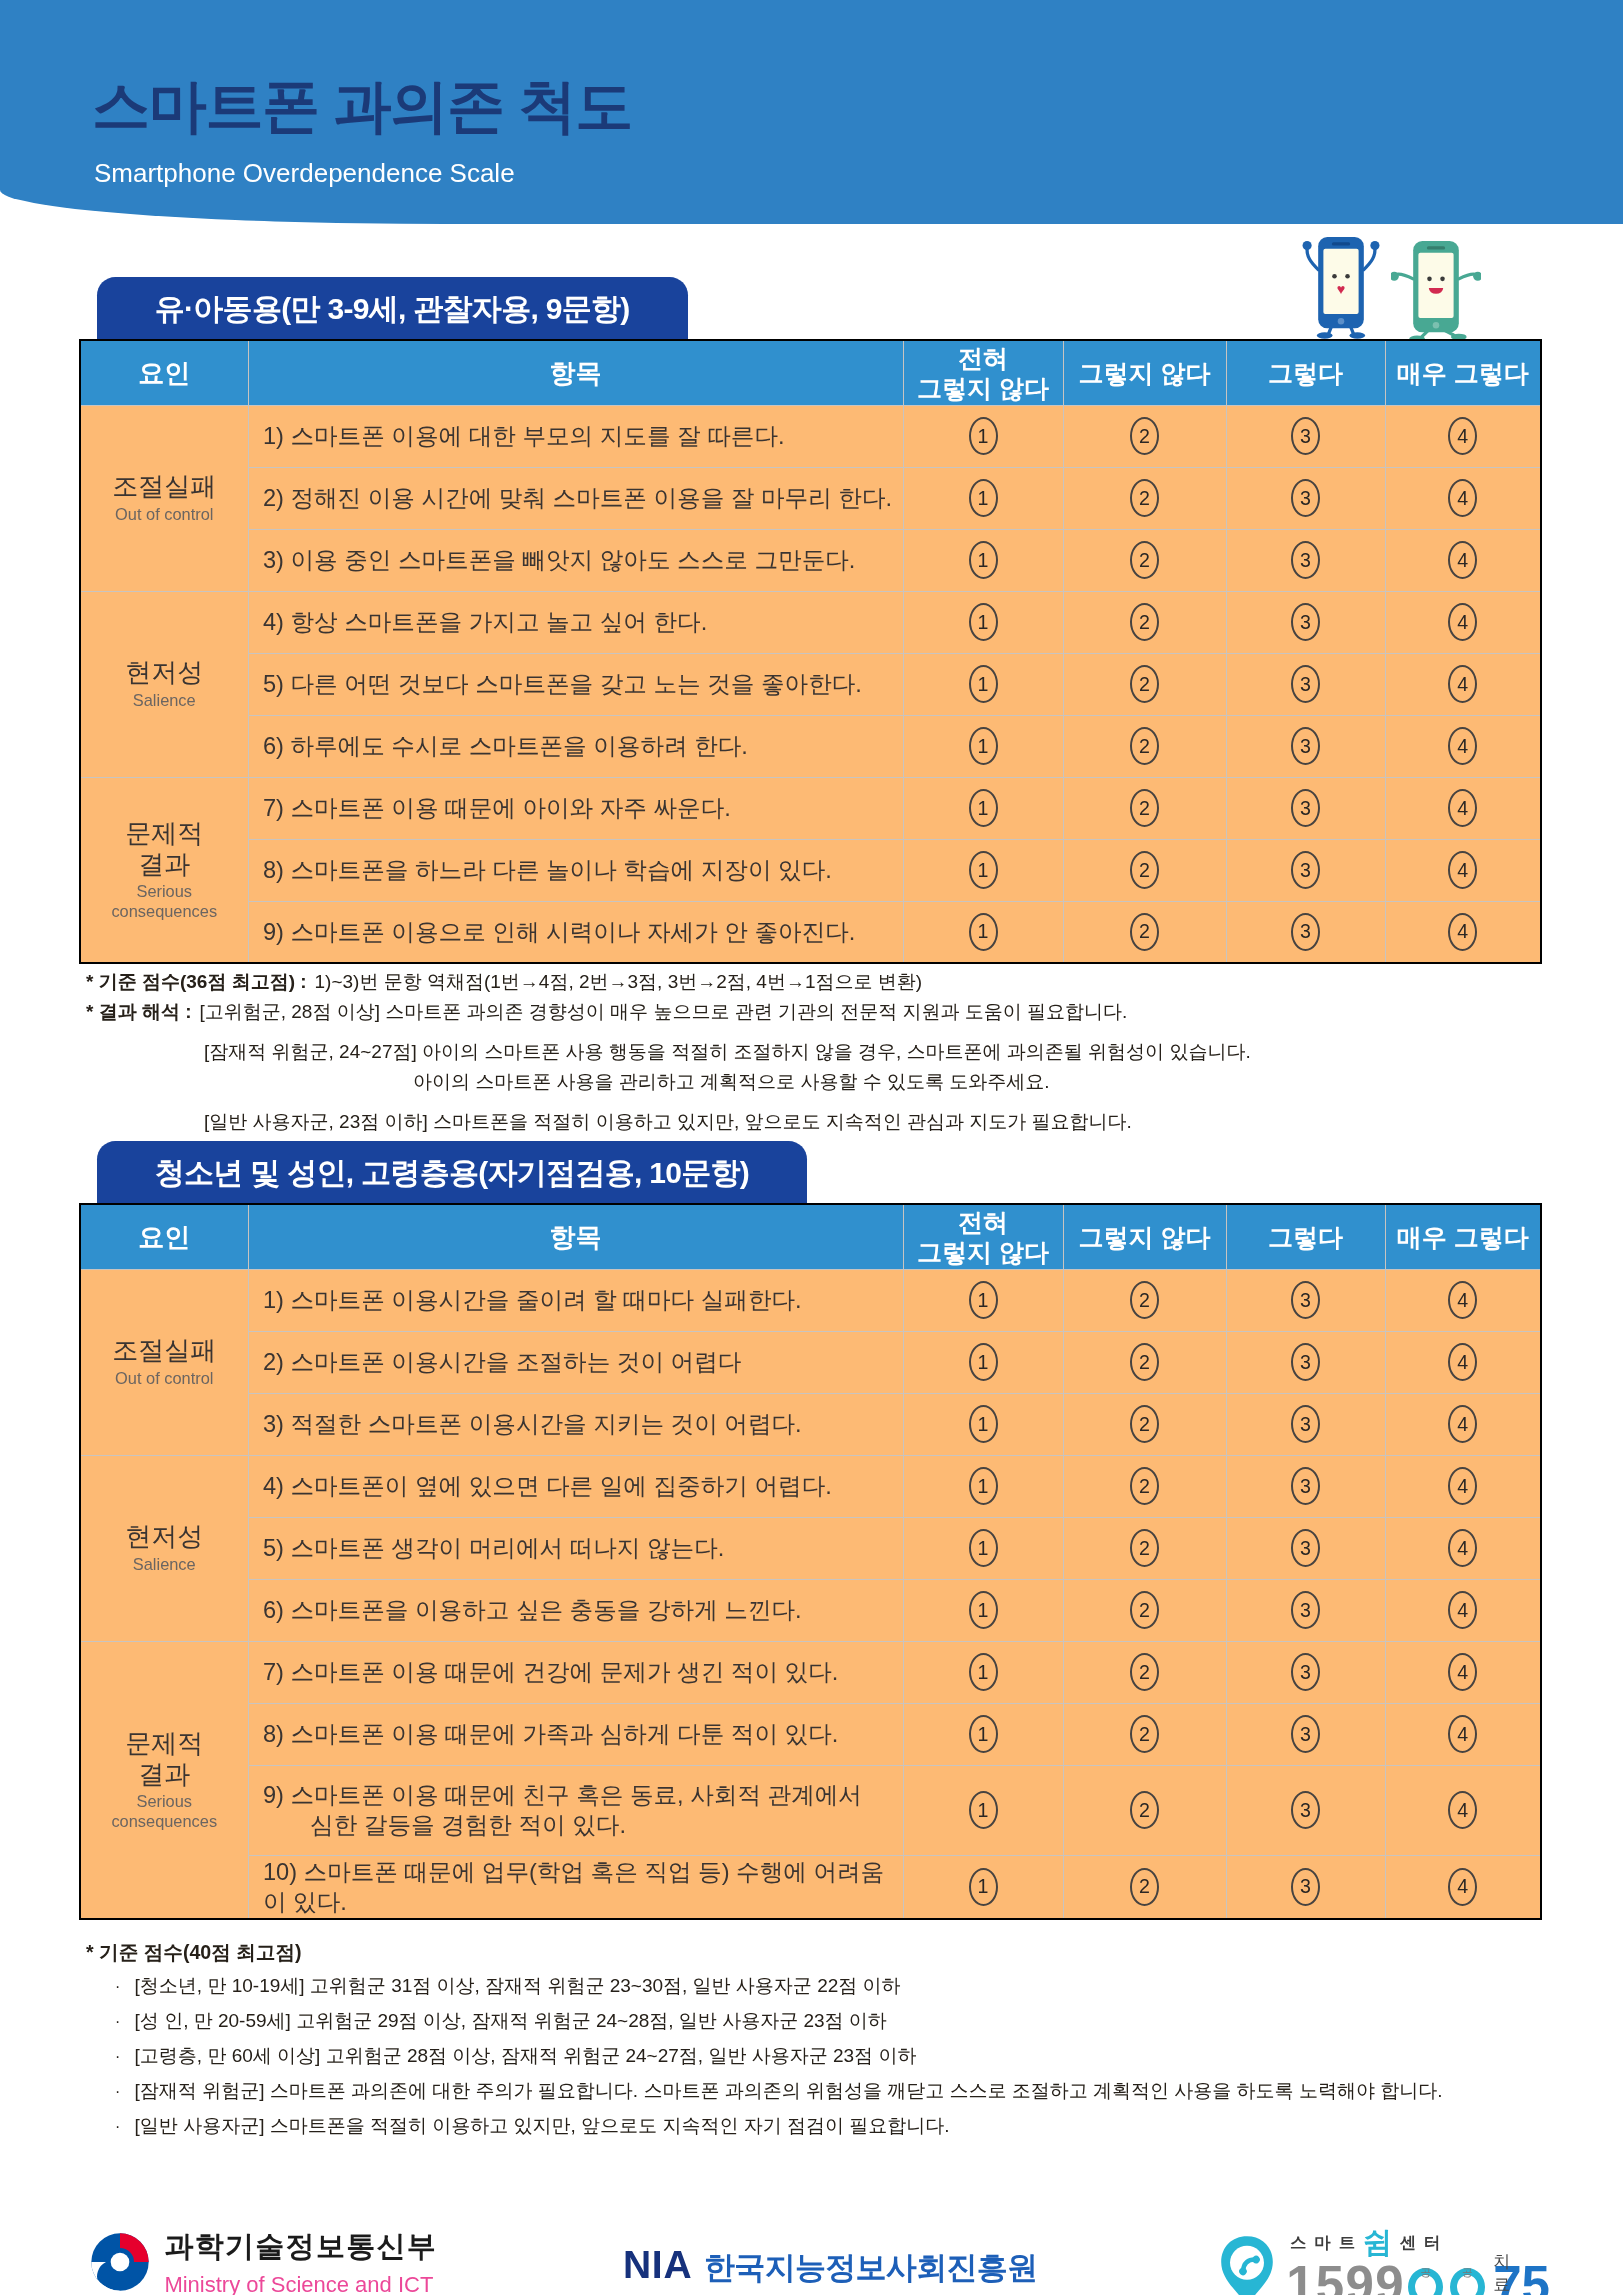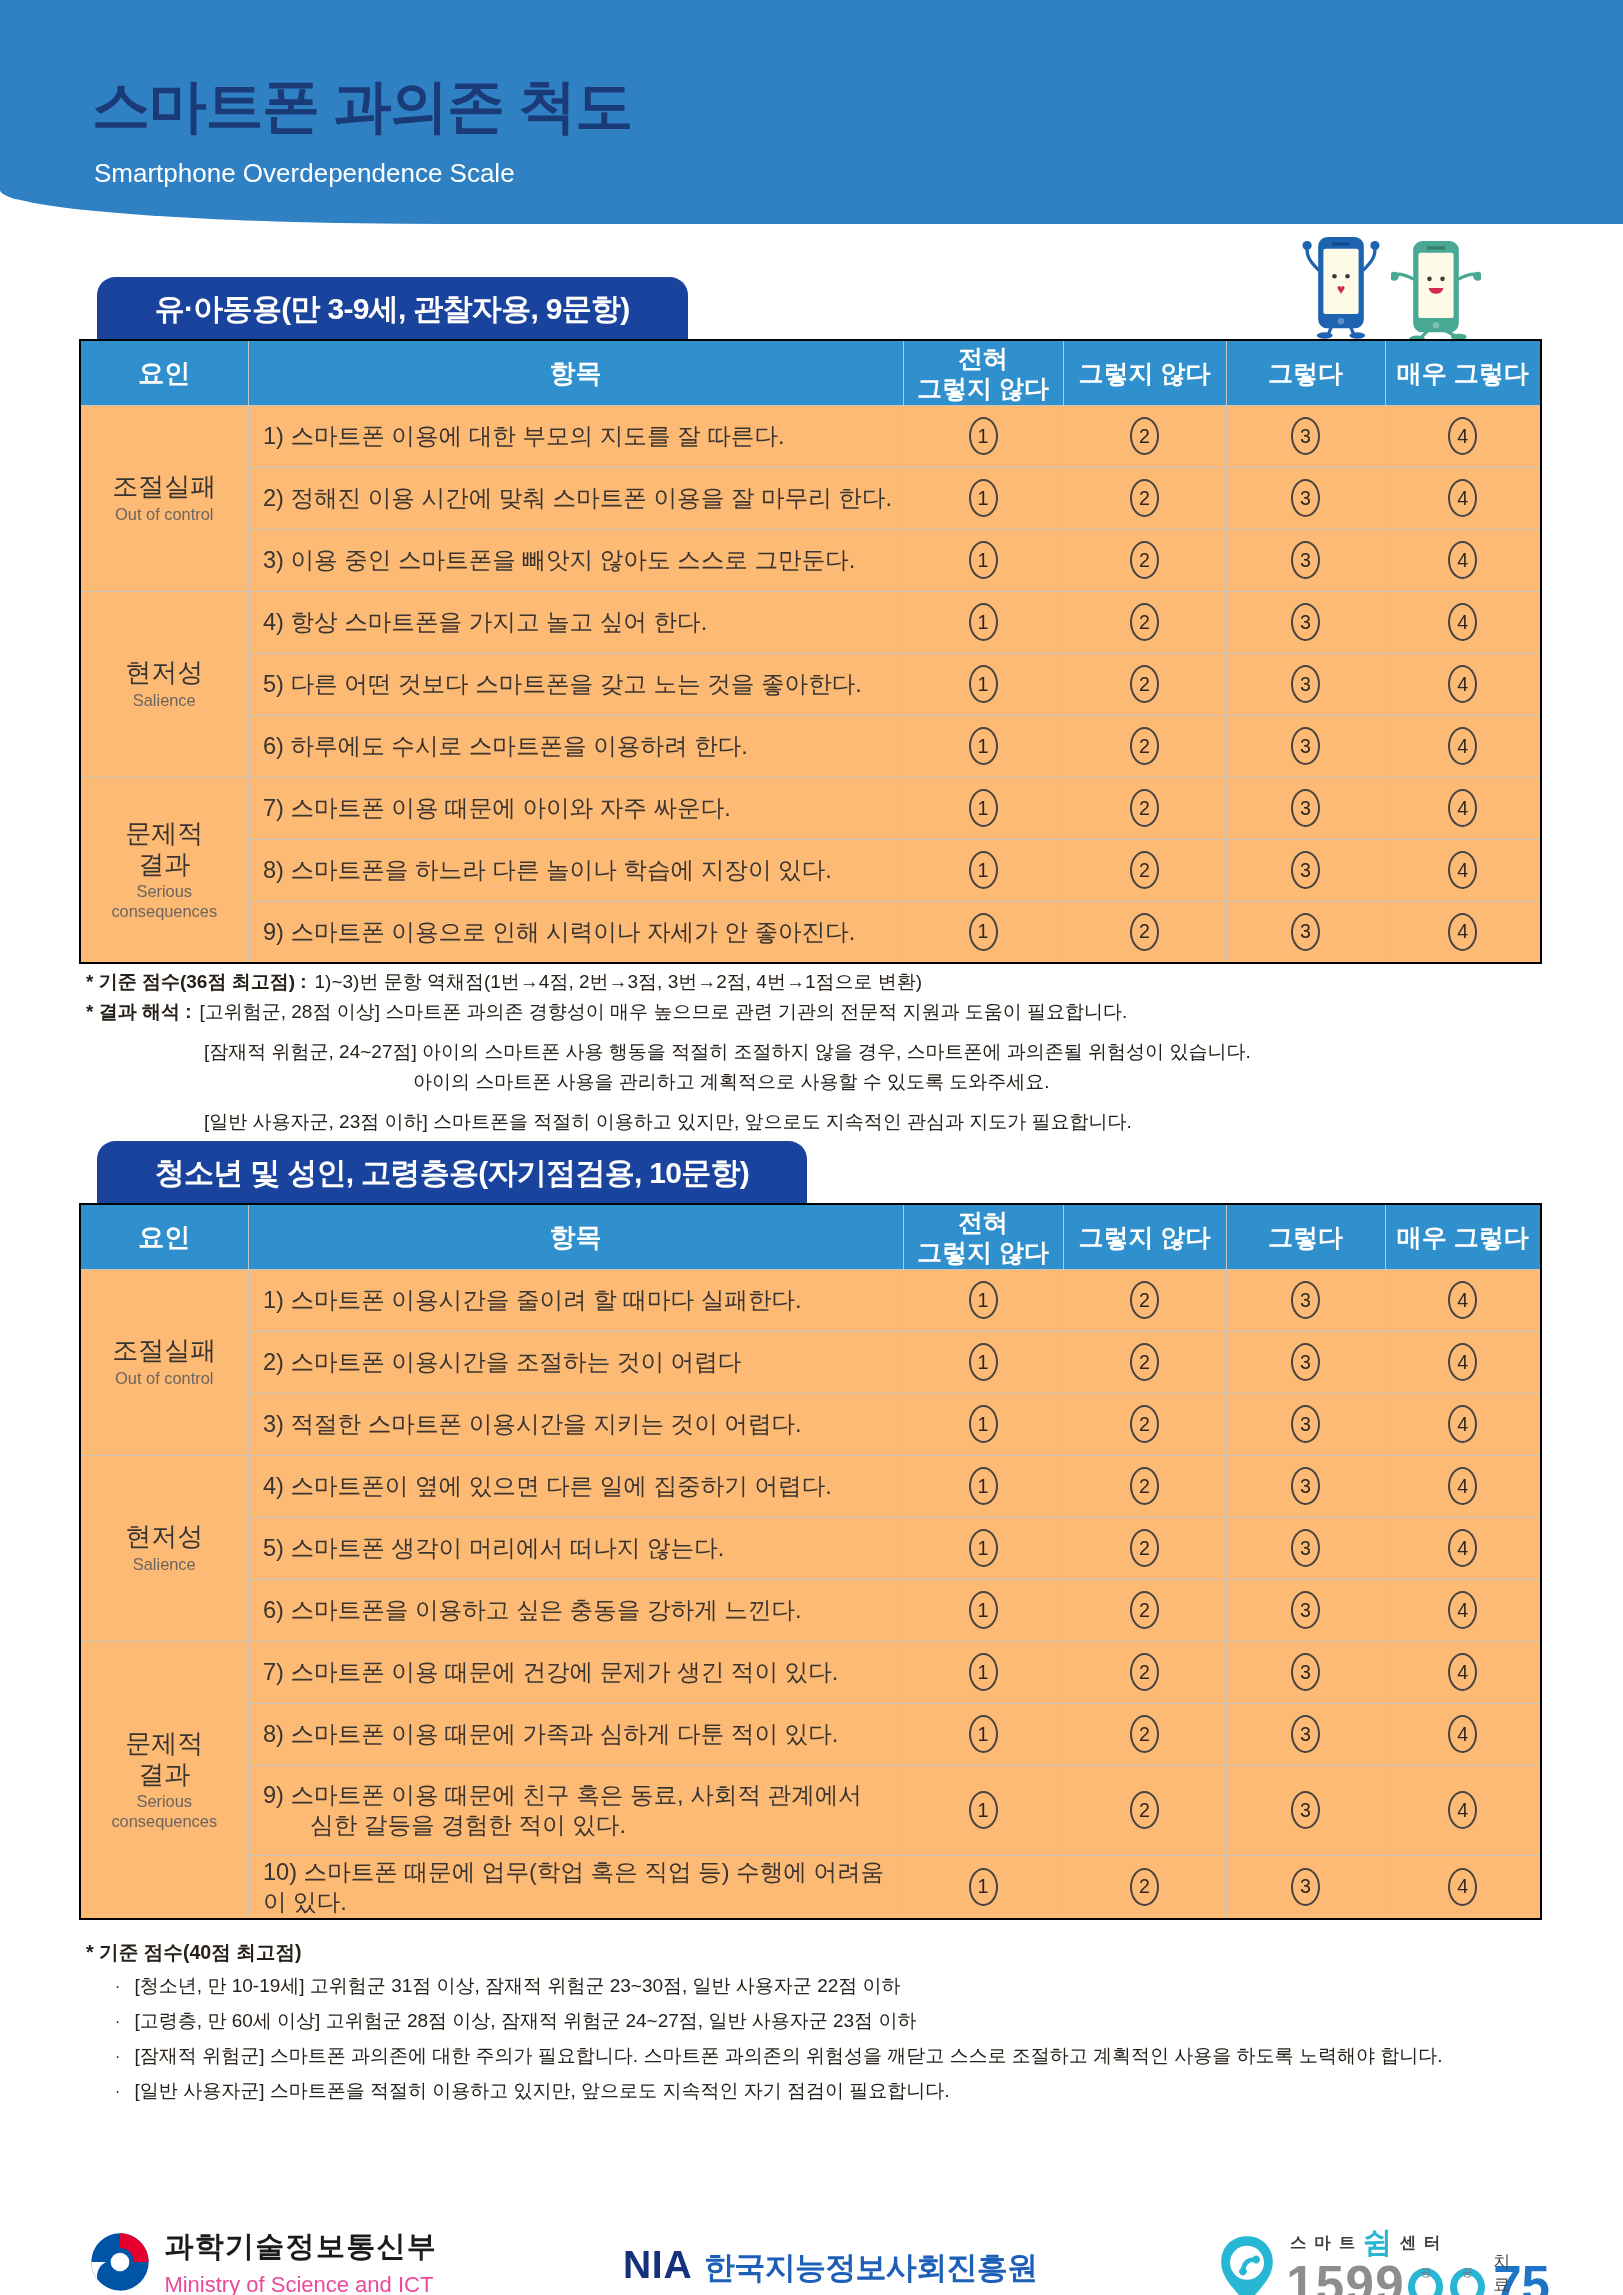--- a/index.html
+++ b/index.html
@@ -355,20 +355,21 @@
           <td class="opt"><span class="circle">3</span></td>
           <td class="opt"><span class="circle">4</span></td>
         </tr>
       </tbody>
     </table>
   </section>
 
   <div class="notes notes2" style="top:1935px;">
     <div class="nb2">* 기준 점수(40점 최고점)</div>
     <div class="bullet"><span class="dot">·</span><span>[청소년, 만 10-19세] 고위험군 31점 이상, 잠재적 위험군 23~30점, 일반 사용자군 22점 이하</span></div>
+    <div class="bullet"><span class="dot">·</span><span>[성  인, 만 20-59세] 고위험군 29점 이상, 잠재적 위험군 24~28점, 일반 사용자군 23점 이하</span></div>
     <div class="bullet"><span class="dot">·</span><span>[고령층, 만 60세 이상] 고위험군 28점 이상, 잠재적 위험군 24~27점, 일반 사용자군 23점 이하</span></div>
     <div class="bullet"><span class="dot">·</span><span>[잠재적 위험군] 스마트폰 과의존에 대한 주의가 필요합니다. 스마트폰 과의존의 위험성을 깨닫고 스스로 조절하고 계획적인 사용을 하도록 노력해야 합니다.</span></div>
     <div class="bullet"><span class="dot">·</span><span>[일반 사용자군] 스마트폰을 적절히 이용하고 있지만, 앞으로도 지속적인 자기 점검이 필요합니다.</span></div>
   </div>
 
   <div class="footer">
     <div class="logo-msit">
       <svg width="60" height="60" viewBox="0 0 90 90">
         <circle cx="45" cy="45" r="43" fill="#0054a6"></circle>
         <path d="M45 2 A43 43 0 0 1 88 45 L66 45 A21 21 0 0 0 45 24 Z" fill="#e6002d"></path>

